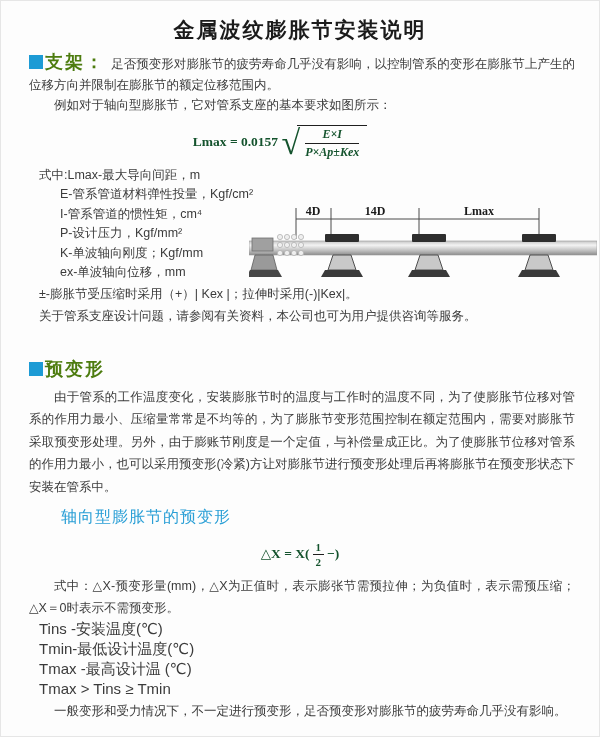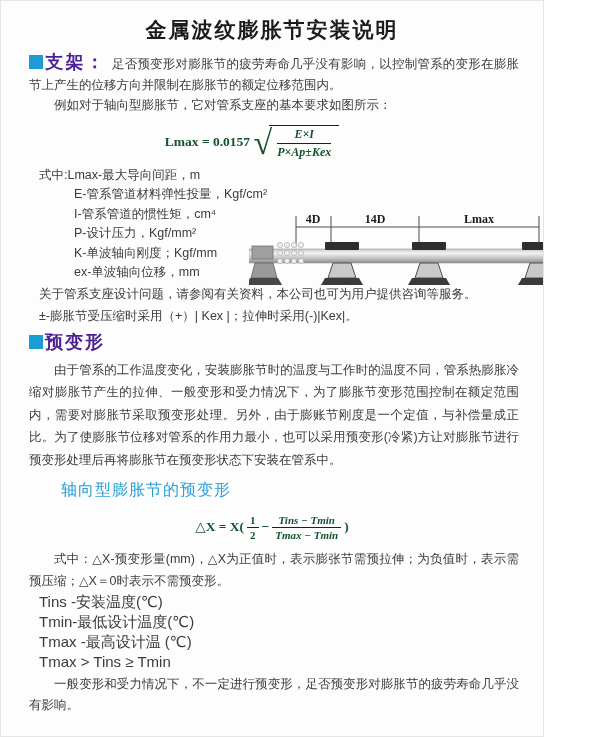--- a/index.html
+++ b/index.html
@@ -1,46 +1,46 @@
 <!DOCTYPE html>
 <html lang="zh"><head>
 <meta charset="utf-8">
 <style>
   html,body{margin:0;padding:0;background:#ffffff;}
   .page{
-    width:544px;height:737px;position:relative;box-sizing:border-box;
+    width:600px;height:737px;position:relative;box-sizing:border-box;
     background:#fdfdfd;border:1px solid #e6e6e6;overflow:hidden;
     font-family:"Liberation Sans","DejaVu Sans",sans-serif;color:#3b3b3b;
   }
   .title{
     text-align:center;font-size:21px;font-weight:bold;color:#1b1b1b;
     margin:15px 0 8px 0;letter-spacing:2px;
   }
-  .sec-head{font-size:18px;font-weight:bold;color:#4c1d95;letter-spacing:2px;white-space:nowrap;}
+  .sec-head{font-size:18px;font-weight:bold;color:#4d7c0f;letter-spacing:2px;white-space:nowrap;}
   .sec-square{display:inline-block;width:14px;height:14px;background:#1d9bd5;margin-right:2px;vertical-align:-1px;}
   .para{margin:0 24px 0 28px;font-size:12.5px;line-height:20.5px;text-align:justify;color:#3b3b3b;}
   .support-para{margin-top:8px;}
   .support-para .sec-head{margin-right:6px;}
   .indent{text-indent:2em;}
   .formula{
     text-align:center;font-family:"Liberation Serif","DejaVu Serif",serif;
     font-weight:bold;color:#14532d;font-size:13.5px;
   }
   .lmax-formula{margin:9px 40px 4px 0;}
   .sqrt{display:inline-flex;align-items:center;vertical-align:middle;}
   .radical{font-size:34px;font-weight:400;line-height:34px;margin-right:-3px;transform:translateY(1px);}
   .under-root{display:inline-block;border-top:1.6px solid #1f1f1f;padding:1px 8px 0 8px;font-style:italic;}
   .under-root .num{display:block;text-align:center;font-size:12px;padding:0 2px 1px 2px;}
   .under-root .den{display:block;text-align:left;font-size:12px;border-top:1.2px solid #1f1f1f;padding-top:1px;}
   .defs{margin:6px 0 0 38px;font-size:12.5px;line-height:19.5px;}
   .defs .def-line{white-space:nowrap;}
-  .defs .def-line:not(:first-child){margin-left:35px;}
+  .defs .def-line:not(:first-child){margin-left:21px;}
   .note-line{margin:1px 24px 0 38px;font-size:12.5px;line-height:21px;}
-  .diagram-wrap{position:absolute;left:248px;top:208px;width:348px;height:102px;}
-  .pre-head{margin:3px 0 0 28px;}
+  .diagram-wrap{position:absolute;left:248px;top:200px;width:348px;height:102px;}
+  .pre-head{margin:30px 0 0 28px;}
   .pre-para{margin-top:5px;line-height:22.5px;}
   .sub-head{font-size:16px;font-weight:normal;color:#2a9fd6;letter-spacing:1px;}
   .axial-head{margin:9px 0 0 60px;}
   .axial-formula{margin:13px 0 7px 0;}
   .ifrac{display:inline-block;vertical-align:middle;text-align:center;font-size:11px;line-height:12px;margin:0 3px;}
   .ifrac .n{display:block;padding:0 3px 1px 3px;}
   .ifrac .d{display:block;border-top:1px solid #1f1f1f;padding:1px 3px 0 3px;}
   .ital{font-style:italic;}
   .where-para{margin-top:4px;line-height:22px;}
   .temp-line{margin:0 24px 0 38px;font-size:15px;line-height:20px;}
@@ -73,22 +73,22 @@
 
   <div class="defs">
     <div class="def-line">式中:Lmax-最大导向间距，m</div>
     <div class="def-line">E-管系管道材料弹性投量，Kgf/cm²</div>
     <div class="def-line">I-管系管道的惯性矩，cm⁴</div>
     <div class="def-line">P-设计压力，Kgf/mm²</div>
     <div class="def-line">K-单波轴向刚度；Kgf/mm</div>
     <div class="def-line">ex-单波轴向位移，mm</div>
   </div>
 
+  <div class="note-line">±-膨胀节受压缩时采用（+）| Kex |；拉伸时采用(-)|Kex|。</div>
   <div class="note-line">关于管系支座设计问题，请参阅有关资料，本公司也可为用户提供咨询等服务。</div>
-  <div class="note-line">±-膨胀节受压缩时采用（+）| Kex |；拉伸时采用(-)|Kex|。</div>
 
   <div class="diagram-wrap">
     <svg width="348" height="102" viewBox="0 0 348 102">
       <defs>
         <linearGradient id="pipeG" x1="0" y1="0" x2="0" y2="1">
           <stop offset="0" stop-color="#c6c6c6"></stop>
           <stop offset="0.3" stop-color="#f3f3f3"></stop>
           <stop offset="0.7" stop-color="#bdbdbd"></stop>
           <stop offset="1" stop-color="#8d8d8d"></stop>
         </linearGradient>
@@ -139,26 +139,26 @@
       </g>
       <g>
         <rect x="273" y="33" width="34" height="8" rx="1" fill="#2e2e2e"></rect>
         <polygon points="281,54 299,54 304,69 276,69" fill="#c9c9c9" stroke="#4e4e4e" stroke-width="1"></polygon>
         <polygon points="273,69 307,69 311,76 269,76" fill="#3a3a3a"></polygon>
       </g>
     </svg>
   </div>
 
   <div class="sec-head pre-head"><span class="sec-square"></span><span>预变形</span></div>
-  <p class="para indent pre-para">由于管系的工作温度变化，安装膨胀节时的温度与工作时的温度不同，管系热膨胀冷缩对膨胀节产生的拉伸、一般变形和受力情况下，为了膨胀节变形范围控制在额定范围内，需要对膨胀节采取预变形处理。另外，由于膨账节刚度是一个定值，与补偿量成正比。为了使膨胀节位移对管系的作用力最小，也可以采用预变形(冷紧)方让对膨胀节进行预变形处理后再将膨胀节在预变形状态下安装在管系中。</p>
+  <p class="para indent pre-para">由于管系的工作温度变化，安装膨胀节时的温度与工作时的温度不同，为了使膨胀节位移对管系的作用力最小、压缩量常常是不均等的，为了膨胀节变形范围控制在额定范围内，需要对膨胀节采取预变形处理。另外，由于膨账节刚度是一个定值，与补偿量成正比。为了使膨胀节位移对管系的作用力最小，也可以采用预变形(冷紧)方让对膨胀节进行预变形处理后再将膨胀节在预变形状态下安装在管系中。</p>
 
   <div class="sub-head axial-head">轴向型膨胀节的预变形</div>
 
   <div class="formula axial-formula">
-    <span>△X = X(</span><span class="ifrac"><span class="n">1</span><span class="d">2</span></span><span>−</span><span class="ifrac ital"><span class="n">Tins − Tmin</span><span class="d">Tmax − Tmin</span></span><span>)</span>
+    <span>△X = X(</span><span class="ifrac"><span class="n">1</span><span class="d">2</span></span><span>−</span><span>)</span>
   </div>
 
   <p class="para indent where-para">式中：△X-预变形量(mm)，△X为正值时，表示膨张节需预拉伸；为负值时，表示需预压缩；△X＝0时表示不需预变形。</p>
   <div class="temp-line">Tins -安装温度(℃)</div>
   <div class="temp-line">Tmin-最低设计温度(℃)</div>
   <div class="temp-line">Tmax -最高设计温  (℃)</div>
   <div class="temp-line">Tmax &gt; Tins ≥ Tmin</div>
   <p class="para indent general-note">一般变形和受力情况下，不一定进行预变形，足否预变形对膨胀节的疲劳寿命几乎没有影响。</p>
 
 </div>

